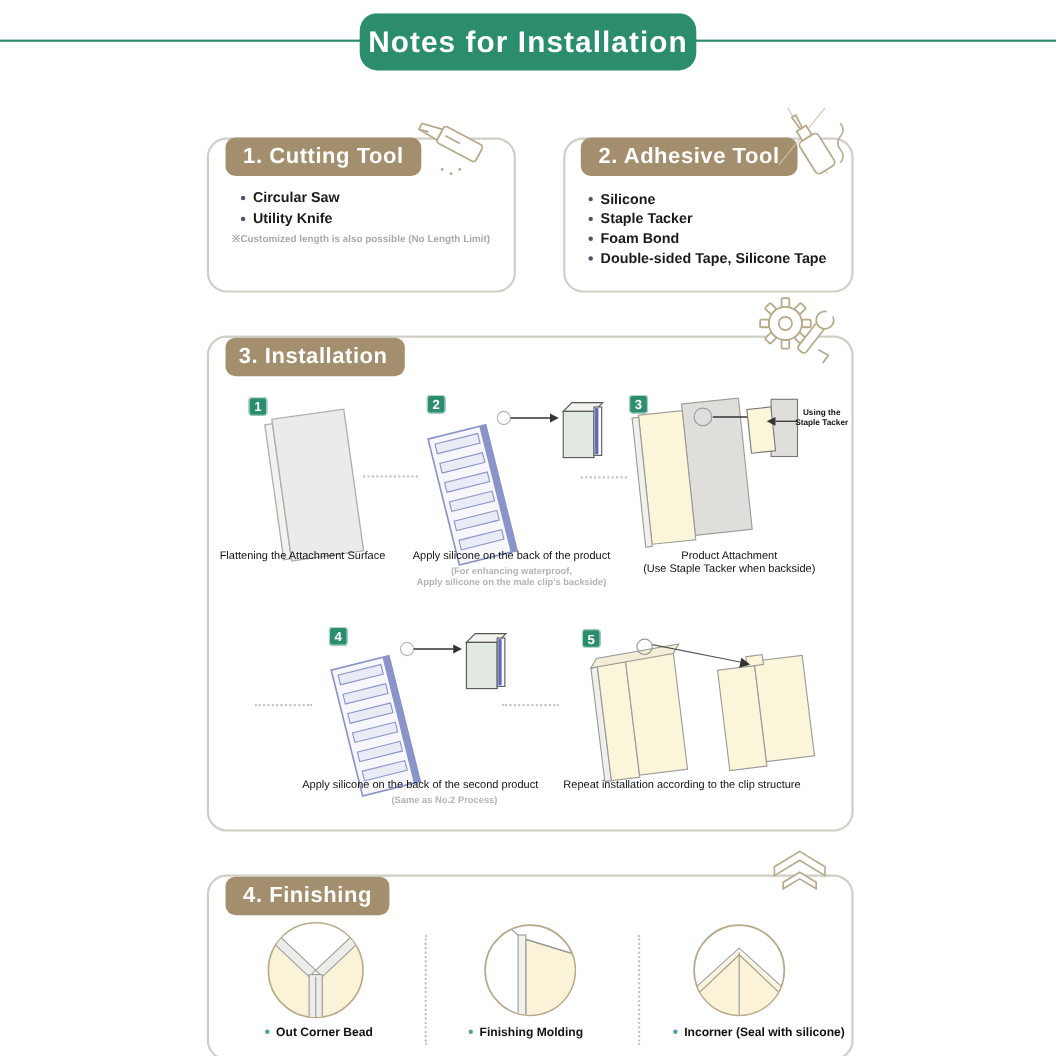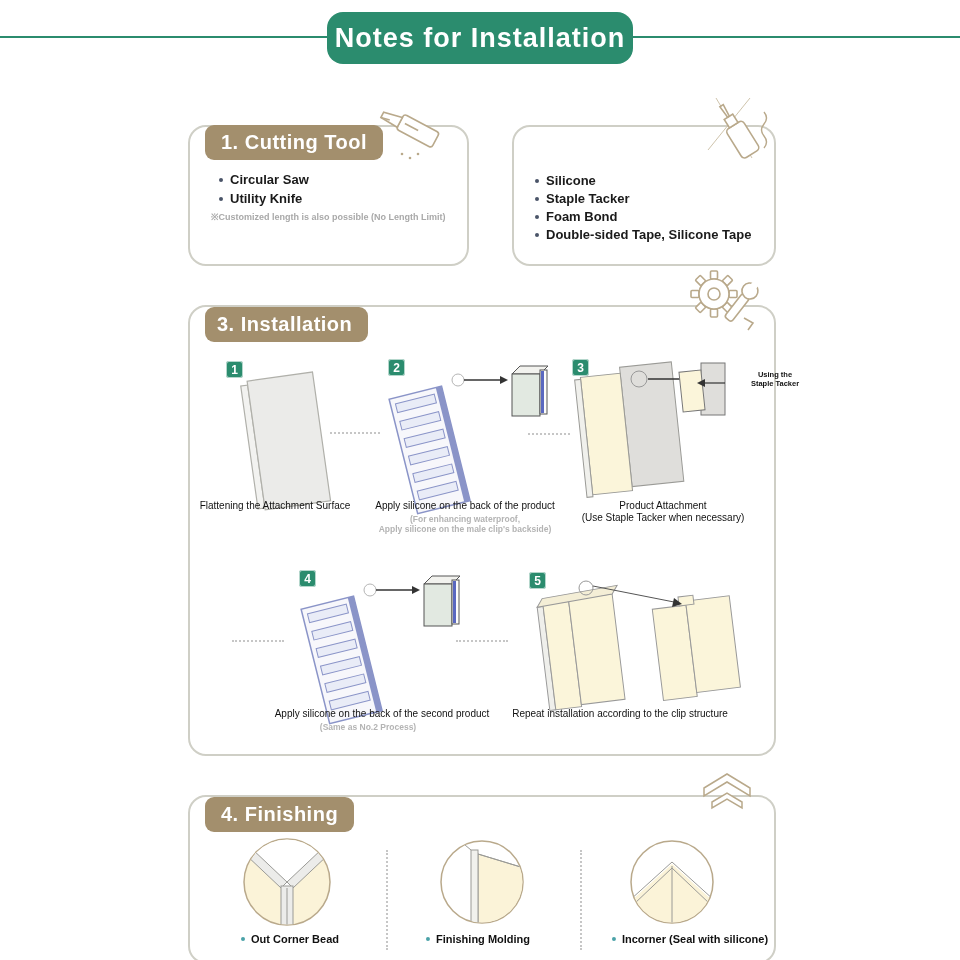--- a/index.html
+++ b/index.html
@@ -61,20 +61,21 @@
     <circle cx="50" cy="52" r="1.3" fill="#b9a98b"></circle>
   </svg>
 
   <div class="tool-item" style="left:219px;top:160px;">
     <span class="dot"></span><span>Circular Saw</span></div>
   <div class="tool-item" style="left:219px;top:179px;">
     <span class="dot"></span><span>Utility Knife</span></div>
   <div class="note" style="left:211px;top:198px;">※Customized length is also possible (No Length Limit)</div>
 
   <div class="box" style="left:512px;top:113px;width:260px;height:137px;"></div>
+  <div class="sec-label" style="left:528px;top:113px;">2. Adhesive Tool</div>
 
   <svg style="left:696px;top:84px;" width="78" height="72" viewBox="0 0 78 72">
     <line x1="20" y1="2" x2="56" y2="62" stroke="#cfc4ac" stroke-width="1"></line>
     <line x1="54" y1="2" x2="12" y2="54" stroke="#cfc4ac" stroke-width="1"></line>
     <g transform="rotate(-32 42 36)" stroke="#b9a98b" stroke-width="1.6" fill="#fff">
       <rect x="32" y="28" width="20" height="34" rx="4"></rect>
       <rect x="37" y="18" width="10" height="10"></rect>
       <polygon points="40,5 44,5 43,18 41,18"></polygon>
     </g>
     <path d="M68 16 q5 6 0 12 q-5 6 0 12 q5 6 0 12" fill="none" stroke="#b9a98b" stroke-width="1.4"></path>
@@ -159,21 +160,21 @@
     <polygon points="106,18 114,22 106,26" fill="#333"></polygon>
     <g transform="translate(106,2)">
       <rect x="20" y="4" width="24" height="52" fill="#dfdedb" stroke="#777"></rect>
       <g transform="rotate(-6 11 32)">
         <rect x="0" y="12" width="22" height="40" fill="#fbf5da" stroke="#777"></rect>
       </g>
       <line x1="44" y1="24" x2="24" y2="24" stroke="#333" stroke-width="1.2"></line>
       <polygon points="16,24 24,20 24,28" fill="#333"></polygon>
     </g>
   </svg>
-  <div class="annot" style="left:750px;top:358px;">
+  <div class="annot" style="left:722px;top:358px;">
     <div>Using the</div>
     <div>Staple Tacker</div>
   </div>
 
   <svg style="left:300px;top:560px;" width="165" height="150" viewBox="0 0 165 150">
     <g transform="rotate(-14 45 85)">
       <rect x="14" y="28" width="54" height="118" fill="#f7f7fb" stroke="#8a94c8" stroke-width="1.5"></rect>
       <rect x="19" y="34" width="40" height="9" fill="#e9ecf7" stroke="#8a94c8"></rect>
       <rect x="19" y="52" width="40" height="9" fill="#e9ecf7" stroke="#8a94c8"></rect>
       <rect x="19" y="70" width="40" height="9" fill="#e9ecf7" stroke="#8a94c8"></rect>
@@ -211,24 +212,24 @@
   <div class="dots-h" style="left:330px;top:420px;width:50px;"></div>
   <div class="dots-h" style="left:528px;top:421px;width:42px;"></div>
   <div class="dots-h" style="left:232px;top:628px;width:52px;"></div>
   <div class="dots-h" style="left:456px;top:628px;width:52px;"></div>
 
   <div class="cap" style="left:275px;top:488px;">Flattening the Attachment Surface</div>
   <div class="cap" style="left:465px;top:488px;">Apply silicone on the back of the product</div>
   <div class="subcap" style="left:465px;top:502px;">(For enhancing waterproof,</div>
   <div class="subcap" style="left:465px;top:512px;">Apply silicone on the male clip's backside)</div>
   <div class="cap" style="left:663px;top:488px;">Product Attachment</div>
-  <div class="cap" style="left:663px;top:500px;">(Use Staple Tacker when necessary)</div>
+  <div class="cap" style="left:663px;top:500px;">(Use Staple Tacker when backside)</div>
 
   <div class="cap" style="left:382px;top:696px;">Apply silicone on the back of the second product</div>
-  <div class="subcap" style="left:368px;top:710px;">(Same as No.2 Process)</div>
+  <div class="subcap" style="left:404px;top:710px;">(Same as No.2 Process)</div>
   <div class="cap" style="left:620px;top:696px;">Repeat installation according to the clip structure</div>
 
   <div class="box" style="left:188px;top:783px;width:584px;height:165px;"></div>
   <div class="sec-label" style="left:205px;top:785px;">4. Finishing</div>
 
   <svg style="left:700px;top:758px;" width="54" height="52" viewBox="0 0 54 52">
     <g fill="#fff" stroke="#b9a98b" stroke-width="1.5">
       <polygon points="4,18 27,4 50,18 50,26 27,12 4,26"></polygon>
       <polygon points="12,32 27,23 42,32 42,38 27,29 12,38"></polygon>
     </g>

